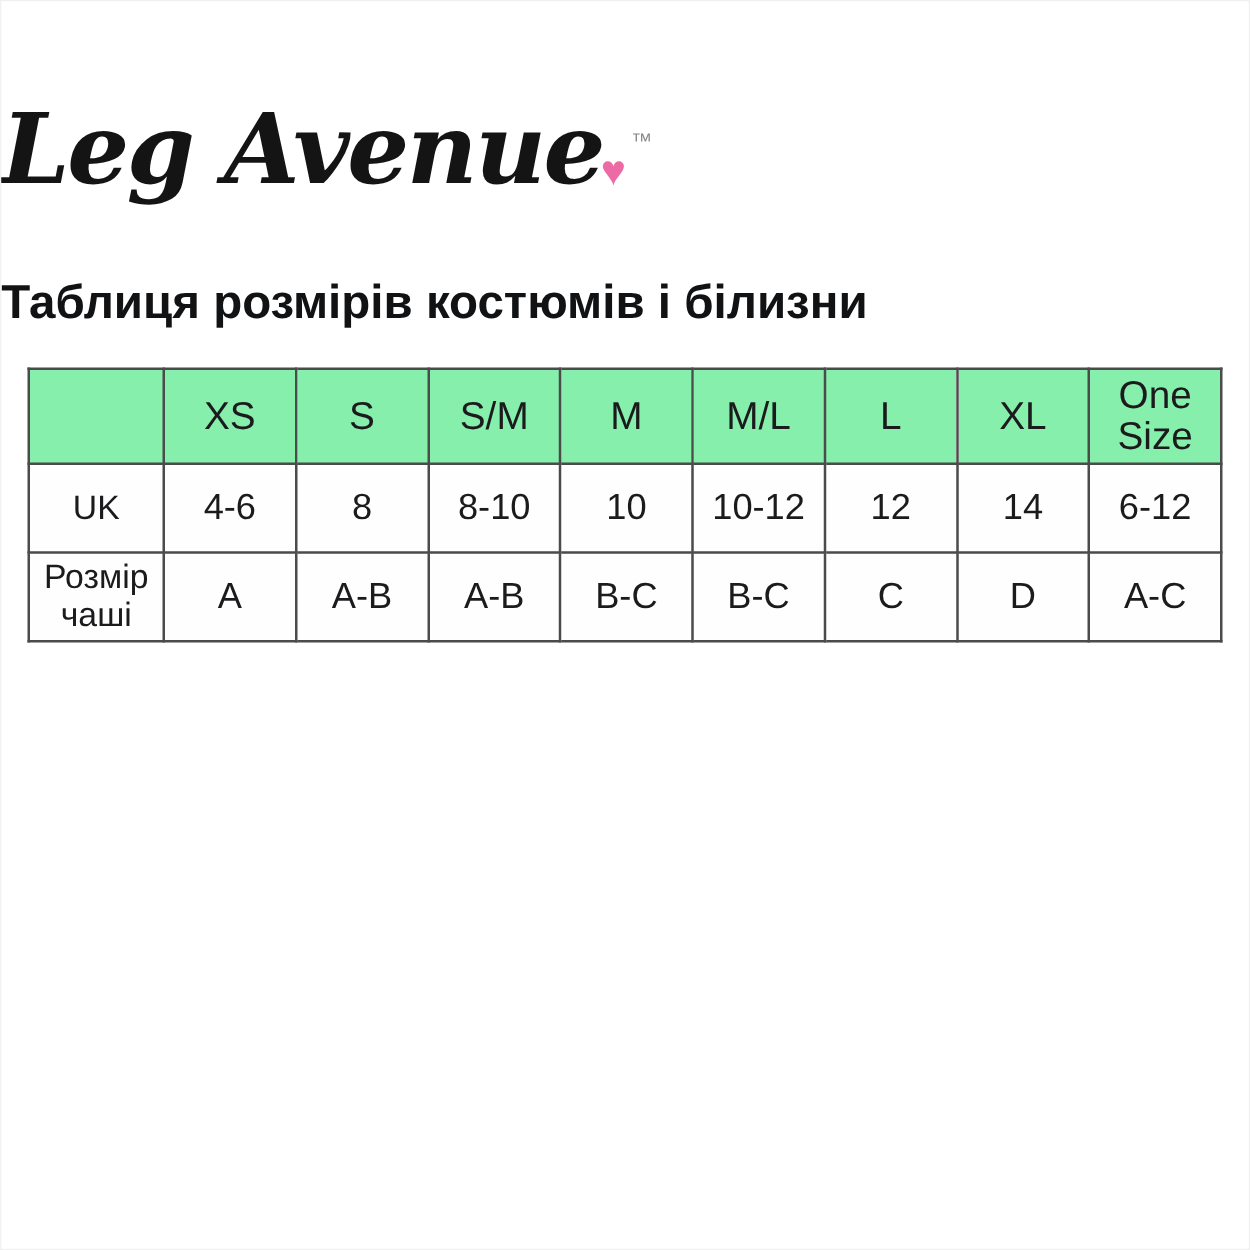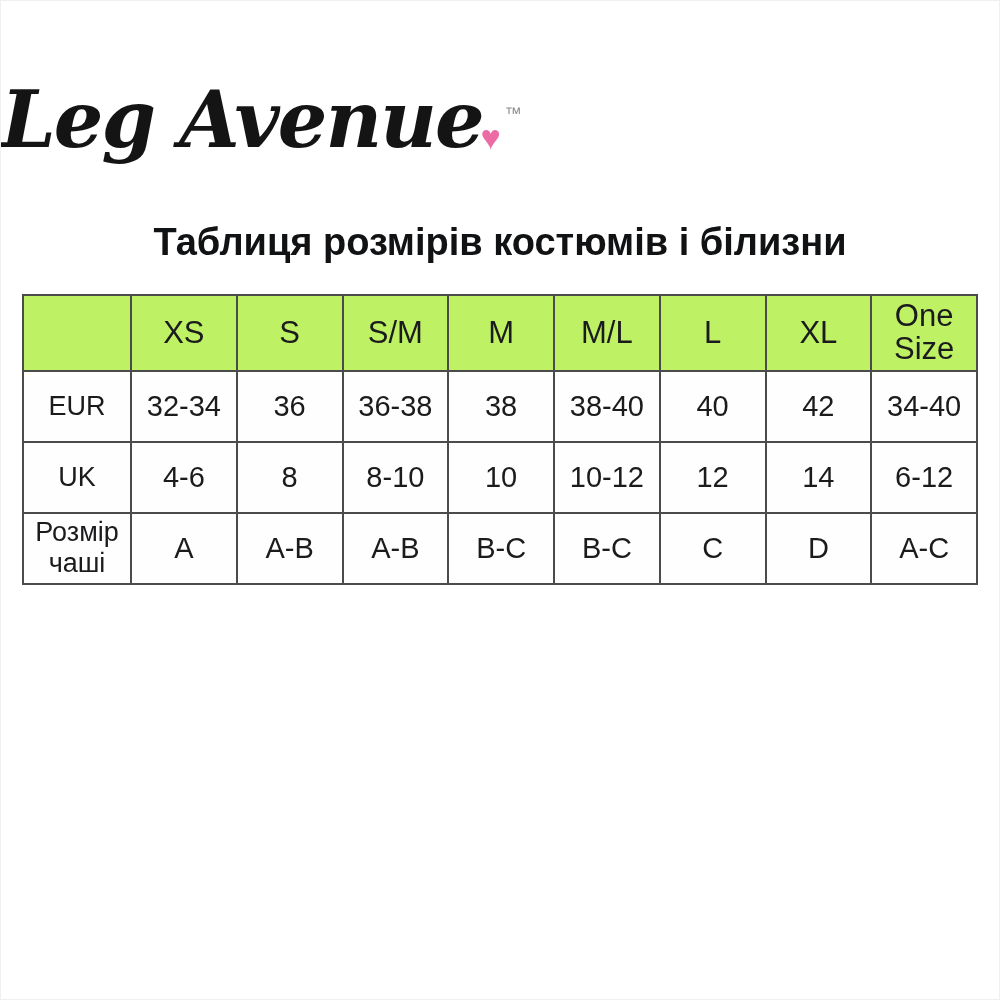--- a/index.html
+++ b/index.html
@@ -42,21 +42,20 @@
     position:relative;
     top:-22px;
     left:2px;
     font-family:"Liberation Sans", sans-serif;
     font-style:normal;
     font-weight:normal;
   }
   
   .page-title {
     margin-top:58px;
-    text-align:center;
     font-size:38px;
     font-weight:bold;
     color:#111214;
     letter-spacing:0px;
   }
   
   table.size-table {
     border-collapse:collapse;
     table-layout:fixed;
     width:956px;
@@ -65,21 +64,21 @@
   .size-table th, .size-table td {
     border:2px solid #4b4b4b;
     text-align:center;
     vertical-align:middle;
     color:#1b1b1d;
     font-weight:normal;
     padding:0 4px;
     overflow:hidden;
   }
   .size-table thead th {
-    background:#bef264;
+    background:#86efac;
     height:76px;
     font-size:31px;
     line-height:1.05;
   }
   .size-table thead th:first-child { width:108px; }
   .size-table tbody th, .size-table tbody td {
     background:#fefefe;
     height:71px;
     font-size:29px;
   }
@@ -108,31 +107,20 @@
           <th>S/M</th>
           <th>M</th>
           <th>M/L</th>
           <th>L</th>
           <th>XL</th>
           <th>One Size</th>
         </tr>
     </thead>
     <tbody>
         <tr>
-          <th>EUR</th>
-          <td>32-34</td>
-          <td>36</td>
-          <td>36-38</td>
-          <td>38</td>
-          <td>38-40</td>
-          <td>40</td>
-          <td>42</td>
-          <td>34-40</td>
-        </tr>
-        <tr>
           <th>UK</th>
           <td>4-6</td>
           <td>8</td>
           <td>8-10</td>
           <td>10</td>
           <td>10-12</td>
           <td>12</td>
           <td>14</td>
           <td>6-12</td>
         </tr>

